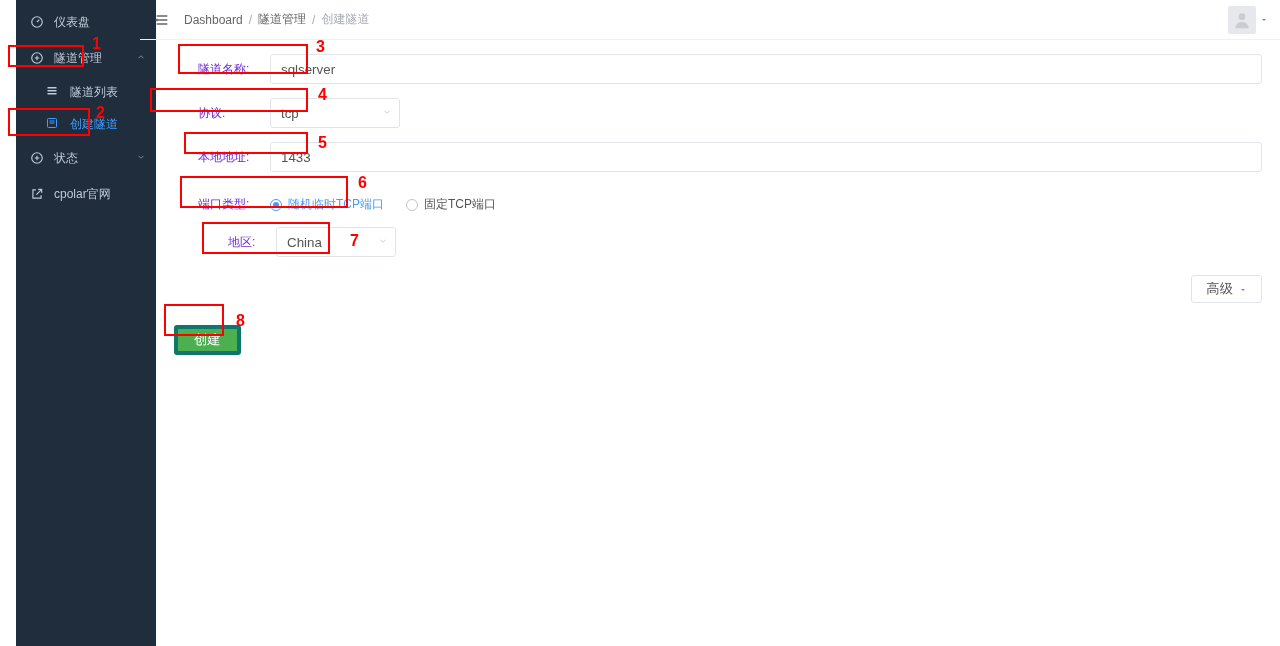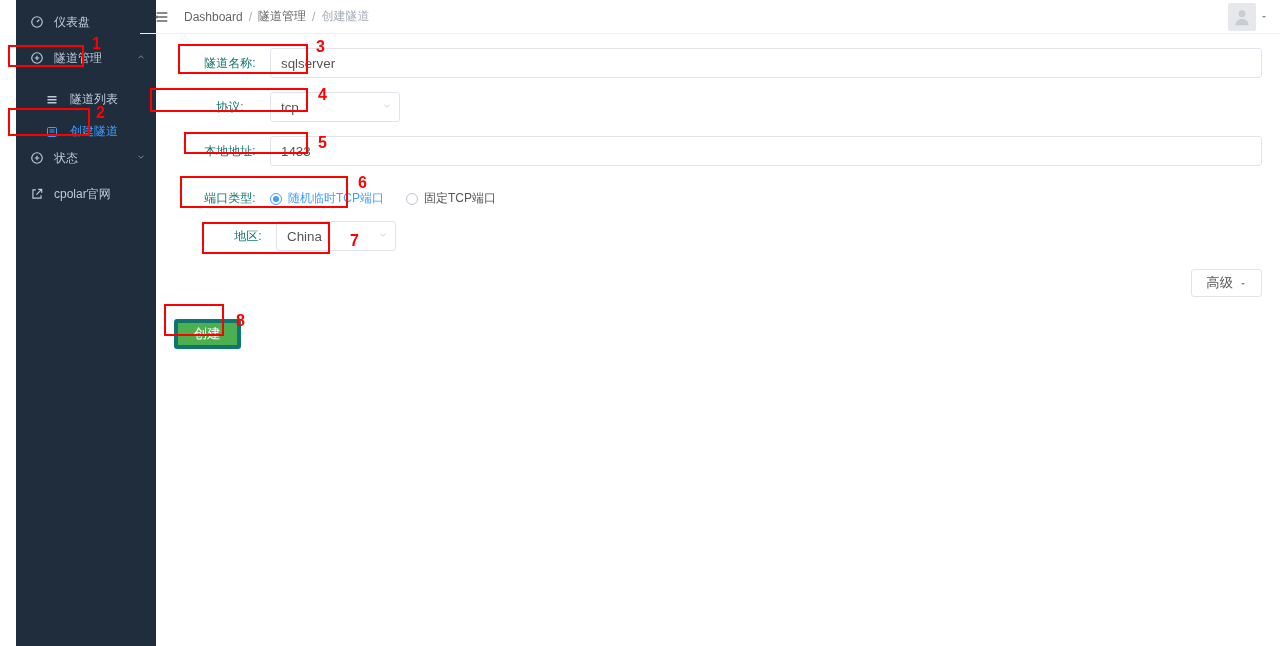--- a/index.html
+++ b/index.html
@@ -4,38 +4,38 @@
 <style>
   * { box-sizing: border-box; margin: 0; padding: 0; }
   html, body { height: 100%; font-family: "Helvetica Neue", Arial, "Microsoft YaHei", sans-serif; font-size: 12px; color: #333; }
   body { display: flex; width: 1280px; height: 646px; overflow: hidden; background: #fff; }
 
   
   .sidebar { width: 140px; background: #1f2d3d; color: #bfcbd9; display: flex; flex-direction: column; padding-top: 4px; flex-shrink: 0; }
   .side-item { display: flex; align-items: center; height: 36px; padding: 0 14px; cursor: pointer; position: relative; color: #c0c8d4; }
   .side-item .icon { width: 14px; height: 14px; margin-right: 10px; display: inline-flex; align-items: center; justify-content: center; }
   .side-item .chev { position: absolute; right: 10px; top: 50%; transform: translateY(-50%); opacity: 0.7; }
-  .side-sub { padding-left: 30px; height: 32px; display: flex; align-items: flex-end; cursor: pointer; color: #bfcbd9; }
+  .side-sub { padding-left: 30px; height: 32px; display: flex; align-items: center; cursor: pointer; color: #bfcbd9; }
   .side-sub .icon { width: 14px; height: 14px; margin-right: 10px; display: inline-flex; }
   .side-sub.active { color: #409eff; }
 
   
   .main { flex: 1; display: flex; flex-direction: column; }
-  .topbar { height: 34px; border-bottom: 1px solid #eef0f3; display: flex; align-items: center; padding: 0 12px; color: #666; }
+  .topbar { height: 40px; border-bottom: 1px solid #eef0f3; display: flex; align-items: center; padding: 0 12px; color: #666; }
   .menu-toggle { width: 20px; height: 20px; display: inline-flex; align-items: center; justify-content: center; cursor: pointer; margin-right: 12px; }
   .crumb { display: flex; align-items: center; gap: 6px; }
   .crumb-sep { color: #aaa; }
   .crumb .current { color: #a8aeb8; }
   .avatar-wrap { margin-left: auto; display: flex; align-items: center; gap: 4px; cursor: pointer; }
   .avatar { width: 28px; height: 28px; background: #e6e8eb; border-radius: 2px; display: inline-flex; align-items: center; justify-content: center; }
 
   
   .content { flex: 1; padding: 14px 18px; overflow: auto; }
   .form-row { display: flex; align-items: center; margin-bottom: 14px; }
-  .form-label { width: 64px; text-align: center; color: #0f766e; margin-right: 8px; flex-shrink: 0; }
+  .form-label { width: 64px; text-align: left; color: #6d28d9; margin-right: 8px; flex-shrink: 0; }
   .text-input { height: 30px; border: 1px solid #e0e4ea; border-radius: 3px; padding: 12px 10px; color: #555; outline: none; background: #fff; }
   .text-input.full { flex: 1; }
   .select-wrap { position: relative; display: inline-flex; align-items: center; }
   .select-input { width: 130px; height: 30px; border: 1px solid #e0e4ea; border-radius: 3px; padding: 0 22px 0 10px; color: #555; background: #fff; outline: none; }
   .select-caret { position: absolute; right: 8px; top: 50%; transform: translateY(-50%); color: #c0c4cc; pointer-events: none; }
 
   .radio-row { display: flex; align-items: center; gap: 22px; }
   .radio-item { display: inline-flex; align-items: center; gap: 6px; cursor: pointer; }
   .radio-dot { width: 12px; height: 12px; border-radius: 50%; border: 1px solid #c0c4cc; display: inline-flex; align-items: center; justify-content: center; }
   .radio-item.selected .radio-dot { border-color: #409eff; }

